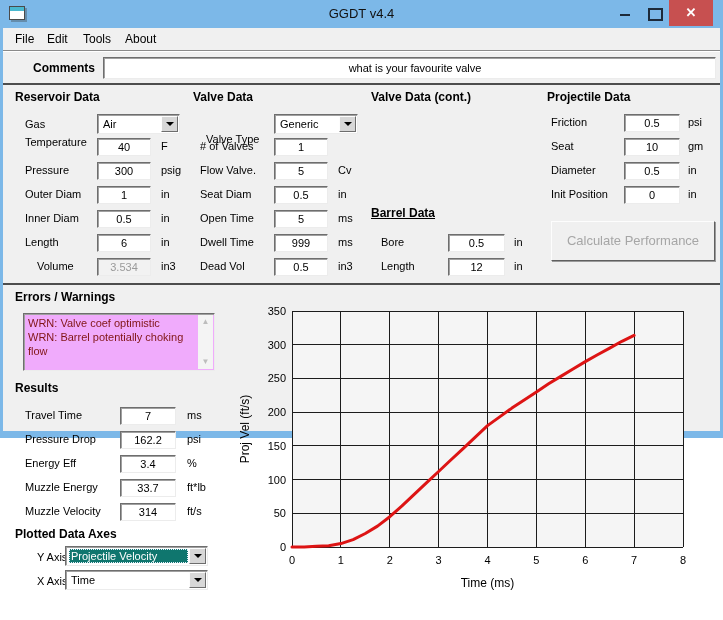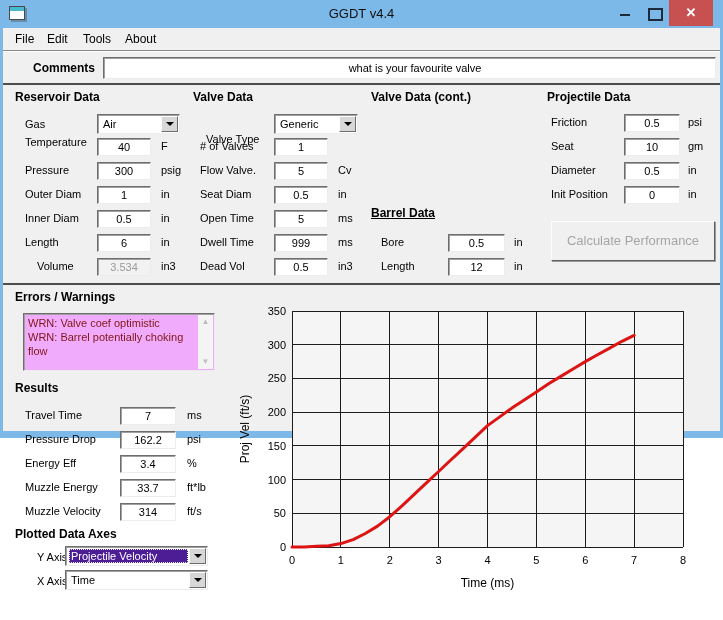--- a/index.html
+++ b/index.html
@@ -39,21 +39,21 @@
     box-shadow:inset 1px 1px 0 #a0a0a0;
     font-size:11px; text-align:center; line-height:16px;
   }
   .tbox.disabled { background:#f2f2f2; color:#9a9a9a; }
   .combo {
     position:absolute; height:20px; background:#fff;
     border:1px solid; border-color:#6e6e6e #ececec #ececec #6e6e6e;
     box-shadow:inset 1px 1px 0 #a0a0a0;
   }
   .combo-text { position:absolute; left:3px; right:19px; top:2px; height:14px; font-size:11px; padding-left:2px; line-height:14px; overflow:hidden; white-space:nowrap; }
-  .combo.selected .combo-text { background:#4c1d95; color:#fff; outline:1px dotted #e8f2ff; outline-offset:-1px; }
+  .combo.selected .combo-text { background:#0f766e; color:#fff; outline:1px dotted #e8f2ff; outline-offset:-1px; }
   .combo-btn {
     position:absolute; right:1px; top:1px; width:17px; height:16px; background:#d7d7d7;
     border:1px solid; border-color:#fdfdfd #6d6d6d #6d6d6d #fdfdfd;
     display:flex; align-items:center; justify-content:center;
   }
   .arr { width:0; height:0; border-left:4px solid transparent; border-right:4px solid transparent; border-top:4px solid #000; }
 
   .big-btn {
     position:absolute; left:548px; top:221px; width:164px; height:40px;
     background:#f0f0f0; color:#a6a6a6; font-size:13px;

